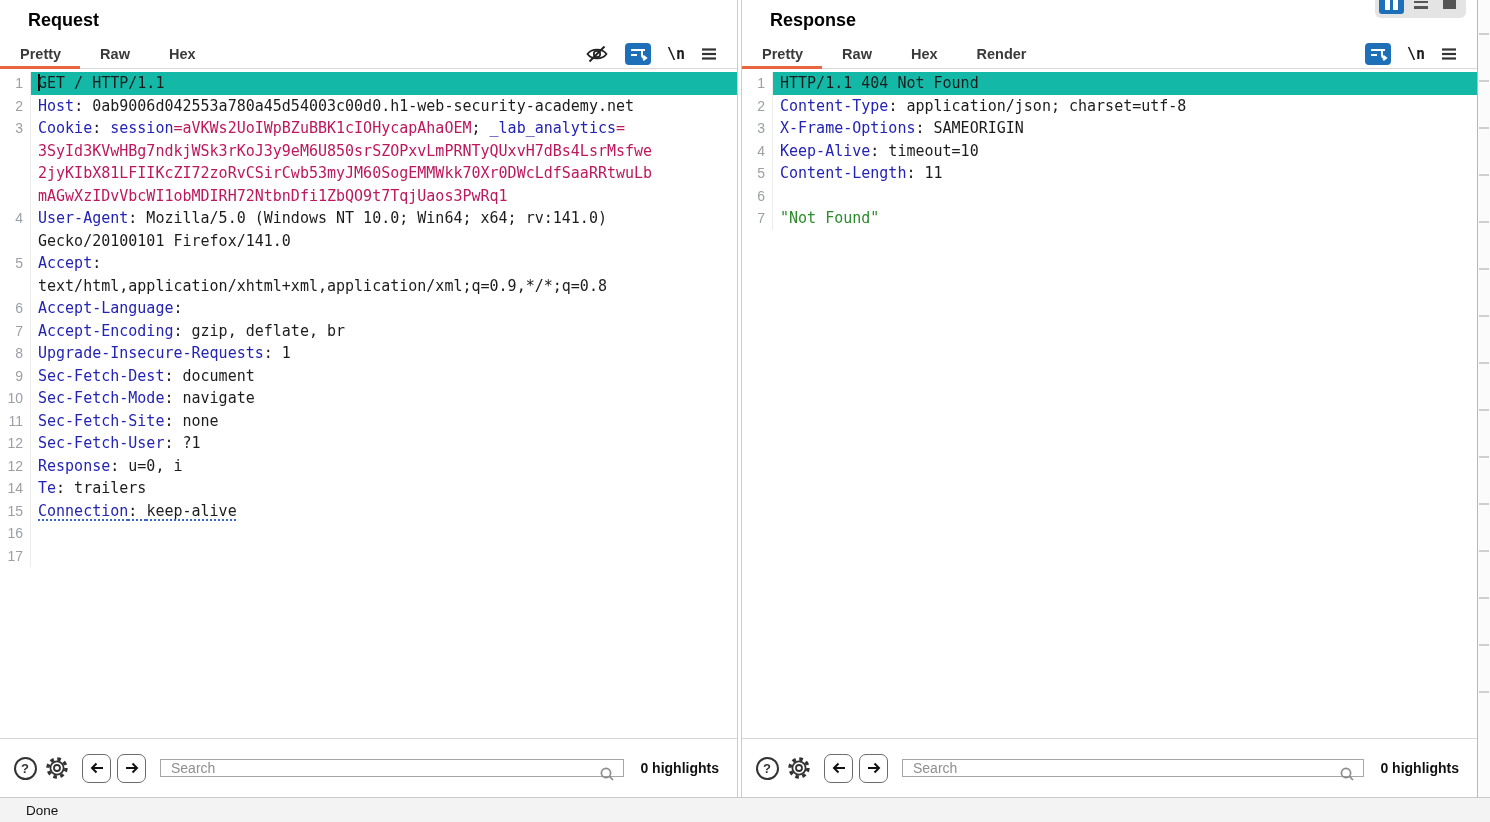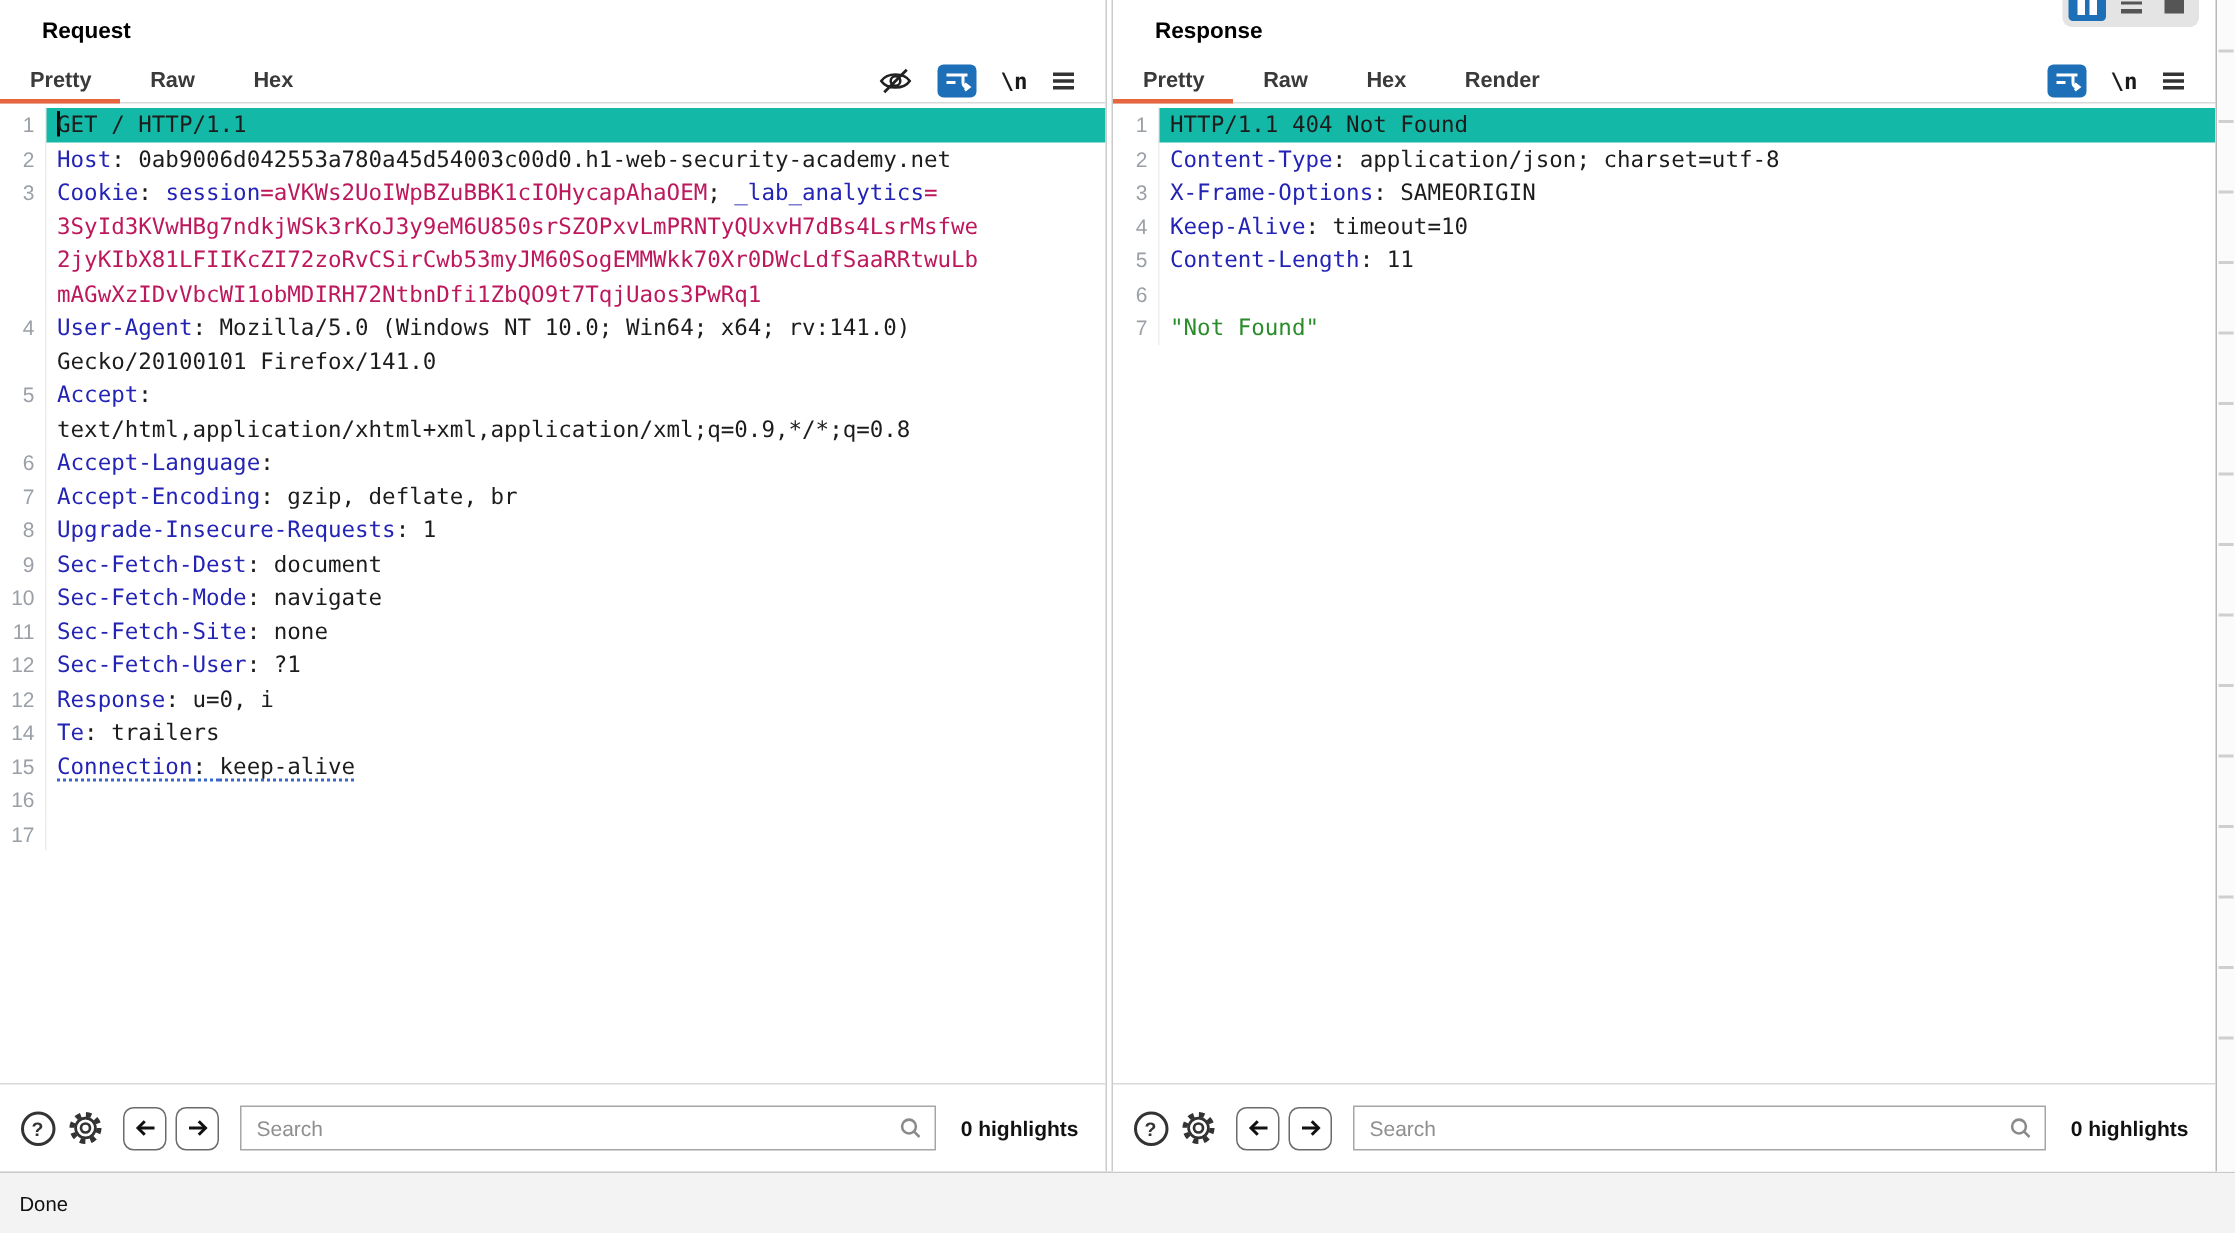--- a/index.html
+++ b/index.html
@@ -12,21 +12,21 @@
   html,body{width:1490px;height:822px;overflow:hidden;background:#fff;
     font-family:"Liberation Sans",sans-serif;}
   .app{display:flex;flex-direction:column;width:1490px;height:822px;position:relative;}
   .panels{flex:1;display:flex;min-height:0;}
   .panel{display:flex;flex-direction:column;background:#fff;min-width:0;}
   .panel.left{width:738px;border-right:1px solid var(--border);}
   .gapcol{width:3px;background:#fff;}
   .panel.right{flex:1;border-left:1px solid var(--border);position:relative;padding-right:13px;}
 
   .panel-title{height:40px;display:flex;align-items:center;padding-left:28px;
-    font-size:15px;font-weight:700;color:#000;}
+    font-size:18px;font-weight:700;color:#000;}
 
   .tabrow{height:29px;display:flex;align-items:center;border-bottom:1px solid var(--soft);
     padding-right:20px;}
   .tabs{display:flex;flex:1;height:100%;font-weight:bold;}
   .tab{position:relative;height:100%;display:flex;align-items:center;
     padding:0 19px 0 20px;font-size:14.5px;color:#3a3a3a;cursor:pointer;white-space:nowrap;}
   .tab.active::after{content:"";position:absolute;left:0;right:0;bottom:-1px;height:3px;
     background:var(--orange);}
   .tabrow-icons{display:flex;align-items:center;gap:16px;}
   .ic-btn{display:flex;align-items:center;justify-content:center;cursor:pointer;}
@@ -49,28 +49,28 @@
 
   .footer{height:59px;border-top:1px solid var(--soft);display:flex;align-items:center;
     padding:0 18px 0 12px;}
   .round-ic{width:26px;height:26px;display:flex;align-items:center;justify-content:center;cursor:pointer;}
   .help-circle{width:23px;height:23px;border:2px solid #333;border-radius:50%;
     display:flex;align-items:center;justify-content:center;font-size:13px;font-weight:700;color:#333;}
   .navbtn{width:29px;height:29px;border:1.5px solid #6b6b6b;border-radius:7px;background:#fff;
     display:flex;align-items:center;justify-content:center;cursor:pointer;}
   .m-l6{margin-left:6px;}.m-l12{margin-left:12px;}
   .searchwrap{flex:1;position:relative;margin-left:14px;}
-  .searchwrap input{width:100%;height:30px;border:1px solid #a6a6a6;background:#fff;
+  .searchwrap input{width:100%;height:18px;border:1px solid #a6a6a6;background:#fff;
     font-family:"Liberation Sans",sans-serif;font-size:14px;color:#333;padding:0 34px 0 10px;outline:none;}
   .searchwrap input::placeholder{color:#8f8f8f;}
   .mag{position:absolute;right:9px;top:7px;}
   .hl-label{margin-left:16px;font-size:14px;font-weight:600;color:#111;white-space:nowrap;}
 
-  .statusbar{height:41px;border-top:1px solid #c9c9c9;background:#f3f3f3;
-    display:flex;align-items:center;padding-left:13px;font-size:13.5px;color:#111;}
+  .statusbar{height:25px;border-top:1px solid #c9c9c9;background:#f3f3f3;
+    display:flex;align-items:center;padding-left:26px;font-size:13.5px;color:#111;}
 
   .rail{position:absolute;top:0;right:0;bottom:0;width:13px;background:#fbfbfb;
     border-left:1px solid #bdb5bd;}
   .tick{position:absolute;left:1px;width:10px;height:2px;background:#cfcfcf;}
 
   .layout-switch{position:absolute;top:-9px;right:24px;z-index:5;background:#e4e4e4;
     border-radius:6px;padding:4px;display:flex;gap:4px;}
   .lbtn{width:25px;height:19px;border-radius:3px;display:flex;align-items:center;
     justify-content:center;gap:3px;cursor:pointer;}
   .lbtn.sel{background:var(--blue);}

